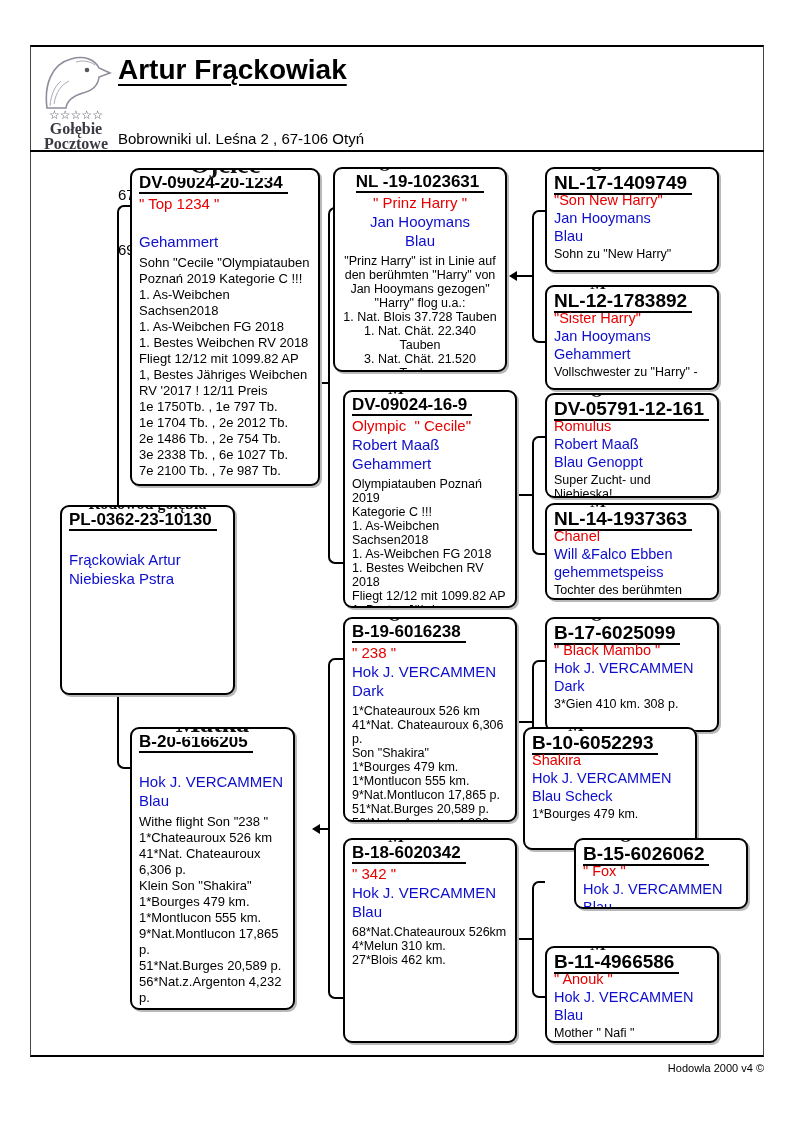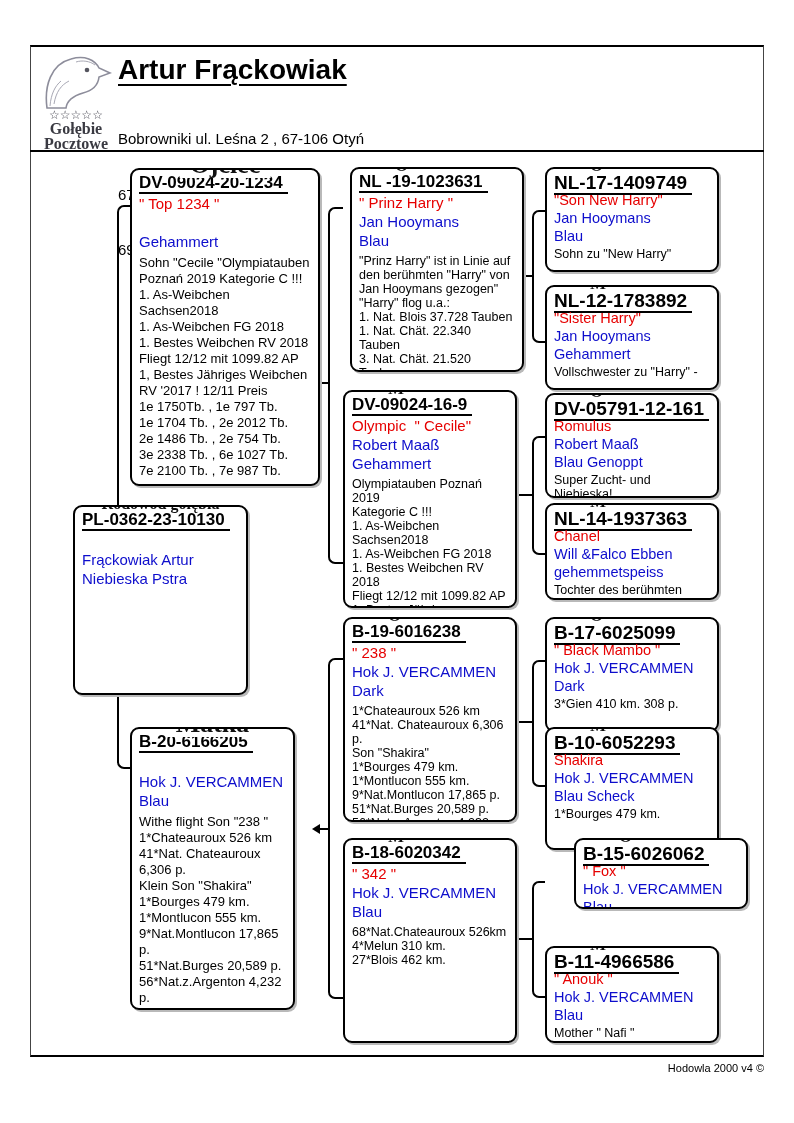--- a/index.html
+++ b/index.html
@@ -111,21 +111,21 @@
 Fliegt 12/12 mit 1099.82 AP
 1, Bestes Jähriges Weibchen
 RV '2017 !  12/11 Preis
 1e 1750Tb. ,  1e 797 Tb.
 1e 1704 Tb. , 2e 2012 Tb.
 2e 1486 Tb. , 2e 754 Tb.
 3e 2338 Tb. , 6e 1027 Tb.
 7e 2100 Tb. ,  7e 987 Tb.</div>
   </div>
 
-  <div class="pbox" style="left:73px;top:505px;width:175px;height:190px;z-index:3;">
+  <div class="pbox" style="left:60px;top:505px;width:175px;height:190px;z-index:3;">
     <span class="title-md">Rodowód gołębia</span>
     <div class="ring"><span class="ring-text">PL-0362-23-10130</span></div>
     <div class="line name"></div>
     <div class="line blue">Frąckowiak Artur</div>
     <div class="line blue">Niebieska Pstra</div>
   </div>
 
   <div class="pbox parent" style="left:130px;top:727px;width:165px;height:283px;">
     <span class="title-lg">Matka</span>
     <div class="ring"><span class="ring-text">B-20-6166205</span></div>
@@ -136,21 +136,21 @@
 1*Chateauroux   526 km
 41*Nat. Chateauroux 6,306 p.
 Klein Son "Shakira"
 1*Bourges 479 km.
 1*Montlucon 555 km.
 9*Nat.Montlucon 17,865 p.
 51*Nat.Burges 20,589 p.
 56*Nat.z.Argenton 4,232 p.</div>
   </div>
 
-  <div class="pbox" style="left:350px;top:167px;width:174px;height:205px;">
+  <div class="pbox" style="left:333px;top:167px;width:174px;height:205px;text-align:center;">
     <span class="om-label">O</span>
     <div class="ring"><span class="ring-text">NL -19-1023631</span></div>
     <div class="line name">" Prinz Harry "</div>
     <div class="line blue">Jan Hooymans</div>
     <div class="line blue">Blau</div>
     <div class="desc">"Prinz Harry" ist in Linie auf
 den berühmten "Harry" von
 Jan Hooymans gezogen"
 "Harry" flog u.a.:
 1. Nat. Blois 37.728 Tauben
@@ -241,21 +241,21 @@
 
   <div class="pbox small" style="left:545px;top:617px;width:174px;height:115px;">
     <span class="om-label">O</span>
     <div class="ring"><span class="ring-text">B-17-6025099</span></div>
     <div class="line name">" Black Mambo "</div>
     <div class="line blue">Hok J. VERCAMMEN</div>
     <div class="line blue">Dark</div>
     <div class="desc">3*Gien 410 km. 308 p.</div>
   </div>
 
-  <div class="pbox small" style="left:545px;top:727px;width:174px;height:123px;">
+  <div class="pbox small" style="left:523px;top:727px;width:174px;height:123px;">
     <span class="om-label">M</span>
     <div class="ring"><span class="ring-text">B-10-6052293</span></div>
     <div class="line name">Shakira</div>
     <div class="line blue">Hok J. VERCAMMEN</div>
     <div class="line blue">Blau Scheck</div>
     <div class="desc">1*Bourges 479 km.</div>
   </div>
 
   <div class="pbox small" style="left:574px;top:838px;width:174px;height:71px;">
     <span class="om-label">O</span>

